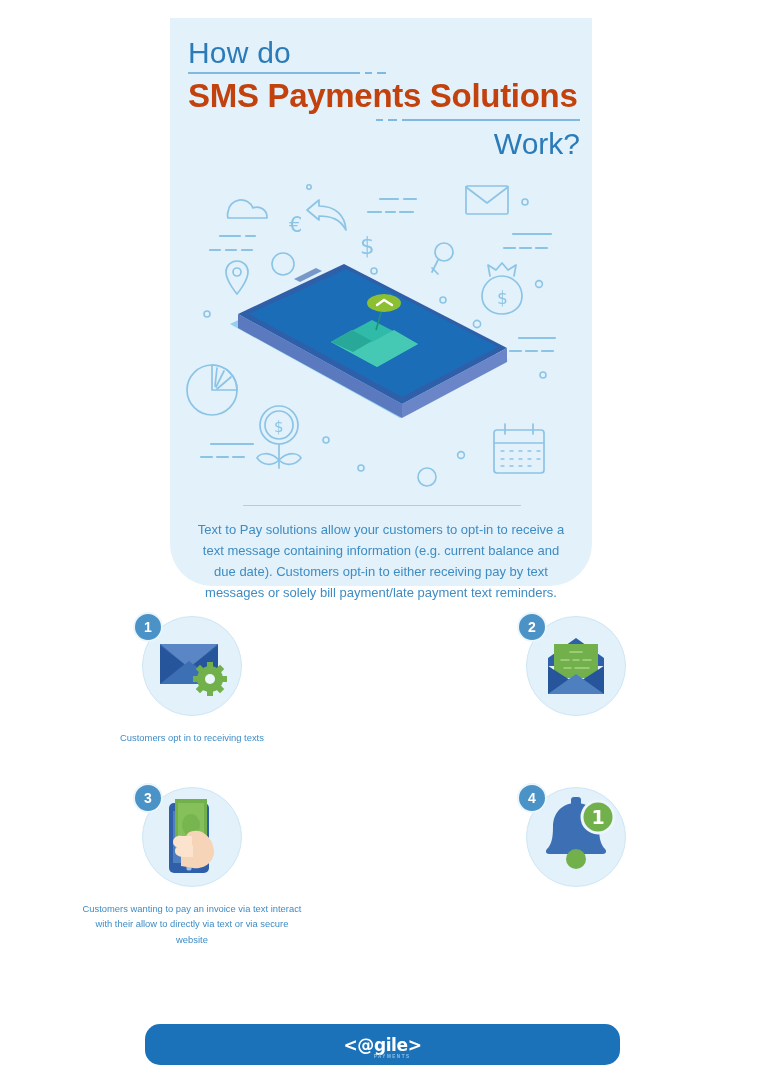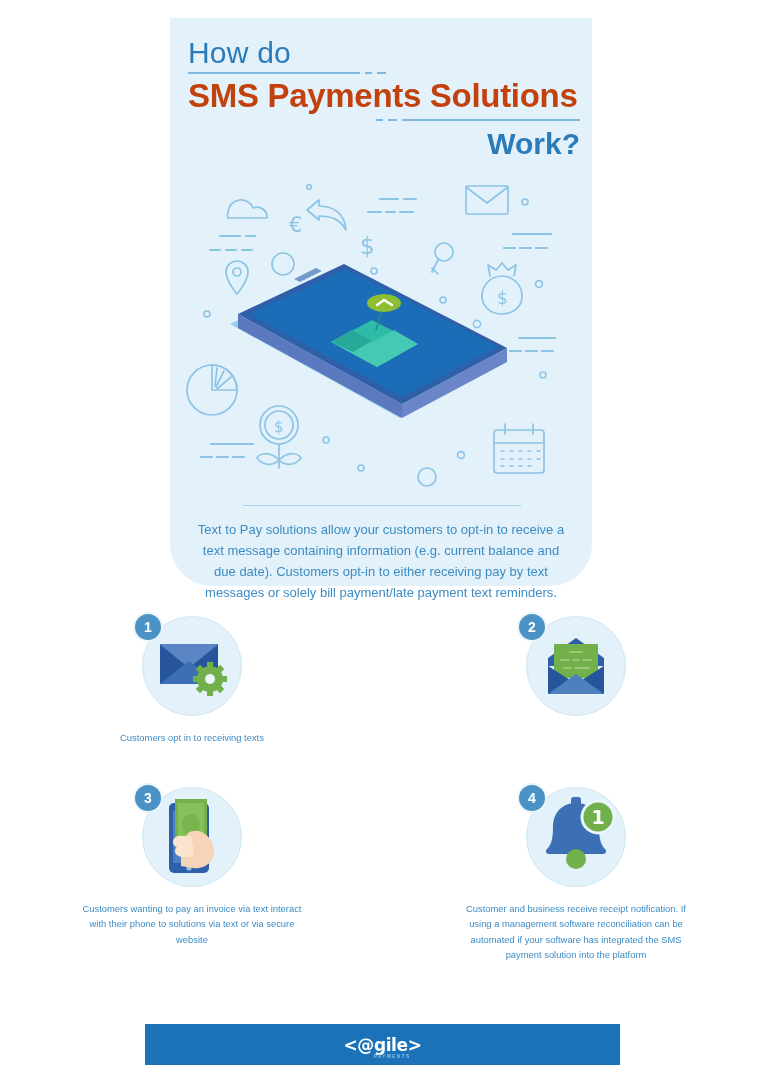--- a/index.html
+++ b/index.html
@@ -31,21 +31,21 @@
   .rule-dash{ height:2px; width:7px; background:#7FB9DF; }
   .rule-dash2{ height:2px; width:9px; background:#7FB9DF; }
   .t-line2{
     font-size:33px; font-weight:700; color:#c2410c;
     letter-spacing:-.3px; line-height:1.12; margin-top:4px;
     white-space:nowrap;
   }
   .rule-row2{ display:flex; align-items:center; gap:5px; margin-top:4px; justify-content:flex-end; }
   .rule-long2{ height:2px; background:#7FB9DF; flex:0 0 178px; }
   .t-line3{
-    font-size:30px; font-weight:700; color:#2B7BB9;
+    font-size:30px; font-weight:400; color:#2B7BB9;
     text-align:right; line-height:1.1; margin-top:6px;
   }
 
   
   .hero-art{ position:absolute; left:176px; top:172px; width:410px; height:320px; }
   .hero-art svg{ display:block; width:100%; height:100%; }
 
   
   .intro-rule{
     position:absolute; left:243px; top:505px;
@@ -84,21 +84,21 @@
     font-size:9.4px; line-height:1.62; color:#3E8CC4;
   }
   .cap-wide{ width:220px; }
 
   .steps-row2{ margin-top:38px; }
 
   
   .footer{
     position:absolute; left:145px; top:1024px;
     width:475px; height:41px; background:#1C72B8;
-    display:flex; align-items:center; justify-content:center;
+    display:flex; align-items:center; justify-content:center;border-radius:15px;
   }
   .logo{ position:relative; display:flex; align-items:center; justify-content:center; }
   .logo-main{
     color:#ffffff; font-size:17px; font-weight:700; letter-spacing:-.4px;
     font-family:"DejaVu Sans", sans-serif;
   }
   .logo-sub{
     position:absolute; right:11px; bottom:-4px;
     color:#8FC2E4; font-size:4.6px; font-weight:700; letter-spacing:1.5px;
   }
@@ -335,38 +335,37 @@
               <rect x="36" y="16" width="26" height="44" fill="#8CC45E" opacity="0.8"></rect>
               <ellipse cx="49" cy="38" rx="9" ry="11" fill="#71B04A" opacity="0.7"></ellipse>
               <g fill="#F6D4B8">
                 <path d="M46 46 c5 -3 12 -3 17 1 c4 3 7 7 8 12 c2 5 1 12 -3 16 c-4 5 -11 7 -17 6 l-12 -2 l0 -22 z"></path>
                 <path d="M40 49 c-5 -1 -9 2 -9 6 c0 4 4 6 9 6 l10 0 l0 -12 z" fill="#FBE3CE"></path>
                 <path d="M43 58 c-6 0 -10 2 -10 6 c0 4 4 6 10 6 l8 0 l0 -12 z" fill="#FBE3CE"></path>
               </g>
             </svg>
           </div>
         </div>
-        <div class="step-caption cap-wide">Customers wanting to pay an invoice via text interact with their phone to solutions via text or via secure website</div>
+        <div class="step-caption cap-wide">Customers wanting to pay an invoice via text interact with their allow to directly via text or via secure website</div>
       </div>
 
       <div class="step">
         <div class="step-icon-wrap">
           <div class="step-disc"></div>
           <div class="step-badge">4</div>
           <div class="step-glyph">
             <svg viewBox="0 0 100 100" xmlns="http://www.w3.org/2000/svg">
               <path d="M50 16 c-14 0 -23 10 -23 24 c0 12 -2 18 -6 22 c-2 2 -1 5 2 5 h54 c3 0 4 -3 2 -5 c-4 -4 -6 -10 -6 -22 c0 -14 -9 -24 -23 -24 z" fill="#3C6FB4"></path>
               <rect x="45" y="10" width="10" height="9" rx="3" fill="#3C6FB4"></rect>
               <circle cx="50" cy="72" r="10" fill="#71B04A"></circle>
               <circle cx="72" cy="30" r="16" fill="#71B04A" stroke="#EAF5FC" stroke-width="3"></circle>
               <text x="72" y="37" text-anchor="middle" font-family="DejaVu Sans, sans-serif" font-size="19" font-weight="700" fill="#ffffff">1</text>
             </svg>
           </div>
         </div>
-        <div class="step-caption cap-wide">Customer and business receive receipt notification. If using a management software reconciliation can be automated if your software has integrated the SMS payment solution into the platform</div>
       </div>
 
     </div>
   </div>
 
   <div class="footer">
     <div class="logo">
       <span class="logo-main">&lt;@gile&gt;</span>
       <span class="logo-sub">PAYMENTS</span>
     </div>

